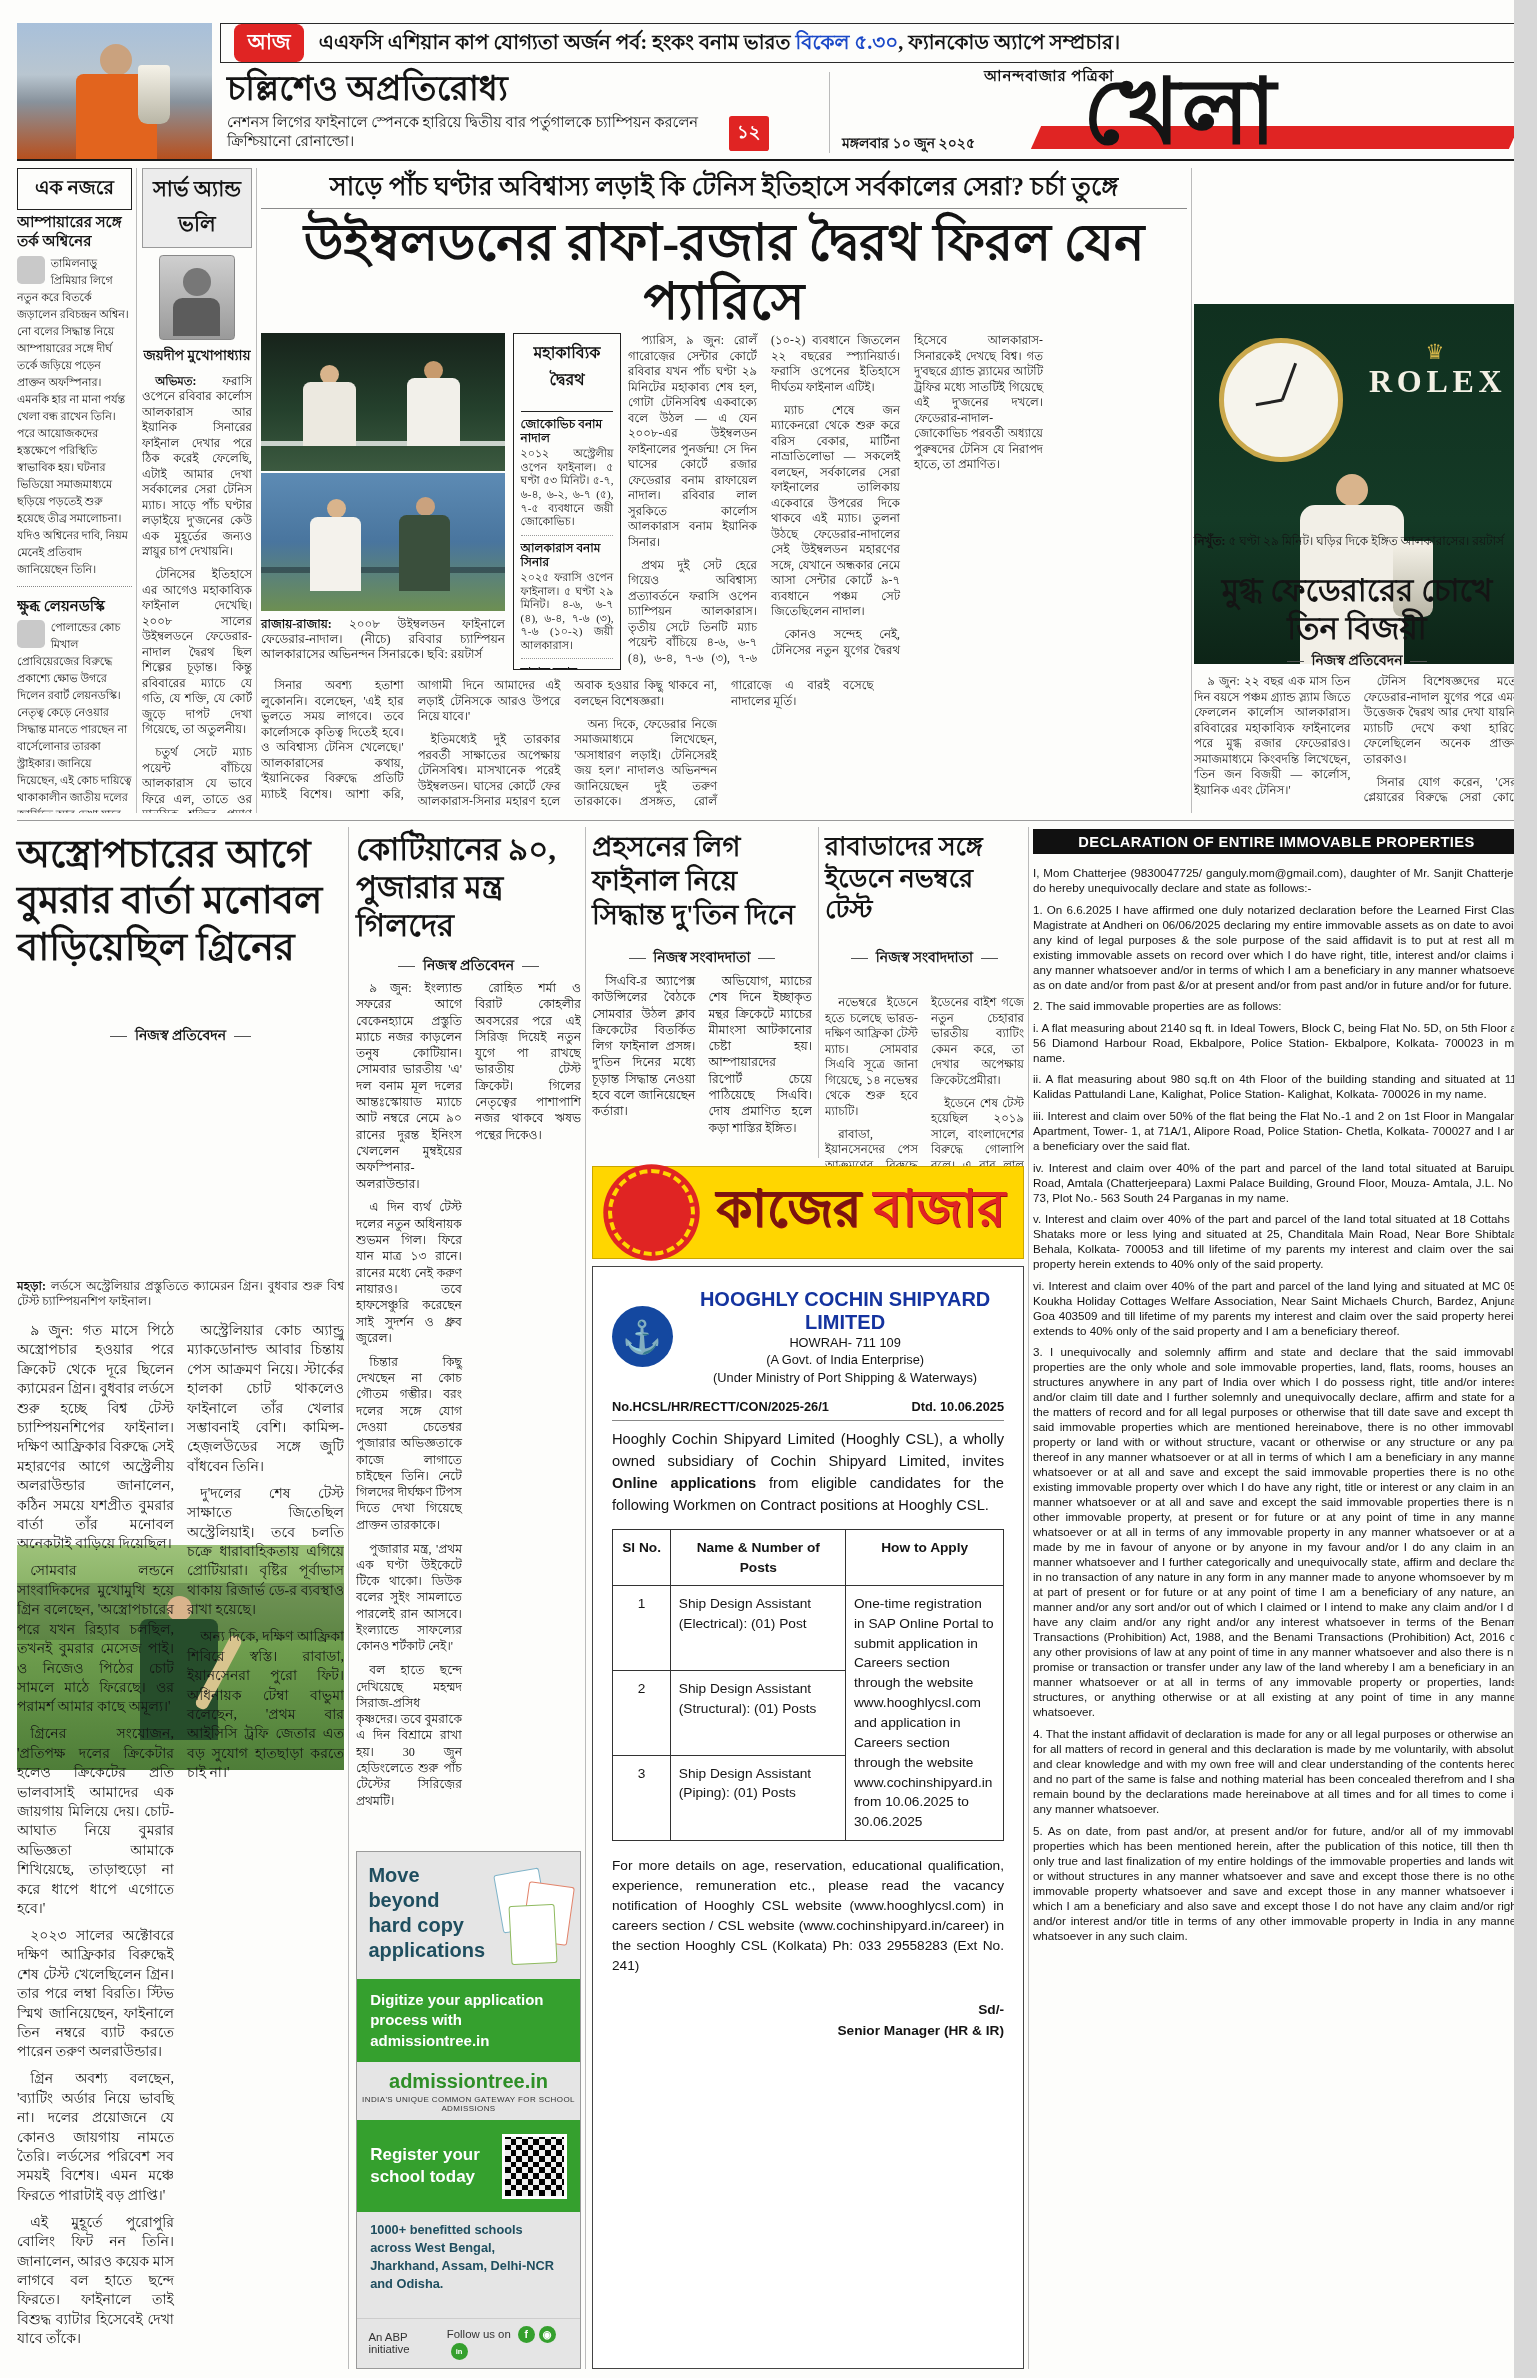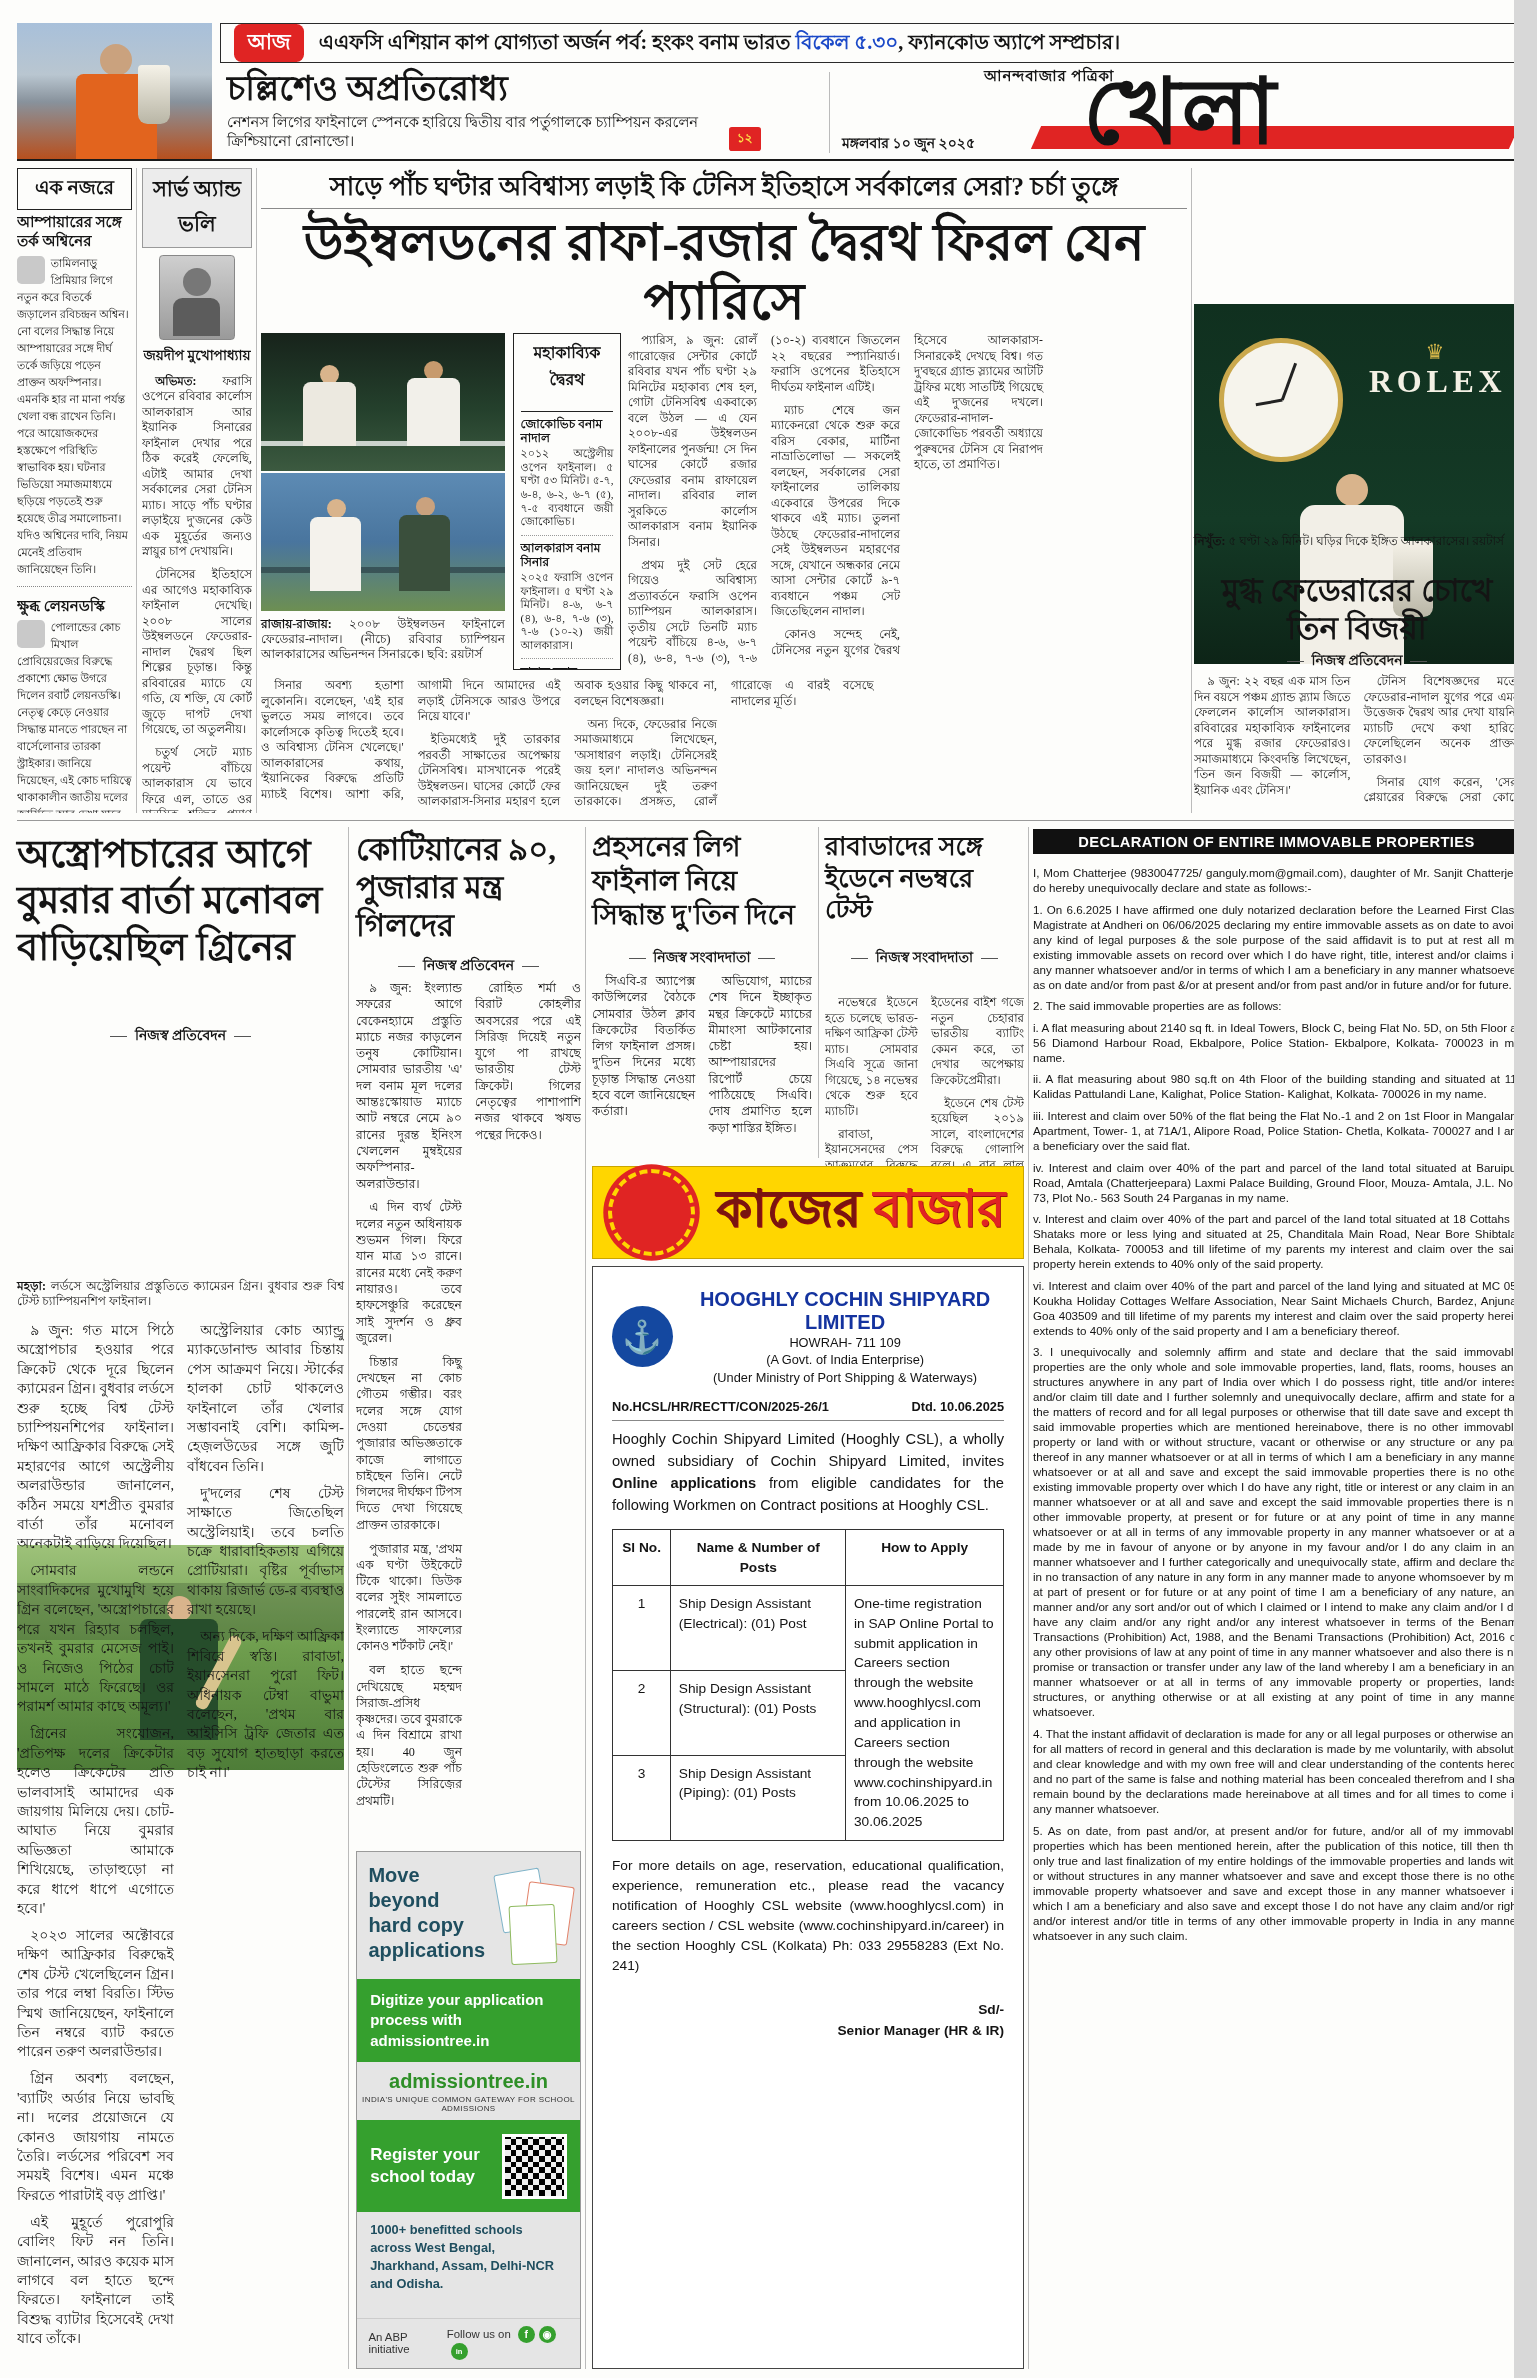--- a/index.html
+++ b/index.html
@@ -120,21 +120,21 @@
     <span class="line">
       <span class="b">এএফসি এশিয়ান কাপ যোগ্যতা অর্জন পর্ব: হংকং বনাম ভারত</span>
       <span class="b blue">বিকেল ৫.৩০</span><span class="b">, ফ্যানকোড অ্যাপে সম্প্রচার।</span>
     </span>
   </div>
 
   <div class="abs" style="left:227px;top:70px;width:587px;">
     <div class="b" style="font-size:34px;line-height:1.1;">চল্লিশেও অপ্রতিরোধ্য</div>
     <div style="display:flex;align-items:flex-end;gap:9.5px;margin-top:5.7px;">
       <div class="cap" style="width:492px;font-size:14.7px;line-height:19px;">নেশনস লিগের ফাইনালে স্পেনকে হারিয়ে দ্বিতীয় বার পর্তুগালকে চ্যাম্পিয়ন করলেন ক্রিশ্চিয়ানো রোনাল্ডো।</div>
-      <div style="background:#e02423;color:#fde047;font-weight:bold;font-size:12px;padding:1.9px 8.5px;border-radius:2.8px;">১২</div>
+      <div style="background:#e02423;color:#ffffff;font-weight:bold;font-size:18px;padding:1.9px 8.5px;border-radius:2.8px;">১২</div>
     </div>
   </div>
 
   <div class="abs rule-v" style="left:829px;top:72px;height:81px;"></div>
 
   <div class="abs" style="left:842px;top:64px;width:679px;height:95px;">
     <div class="abs swoosh" style="left:194px;top:62px;width:478px;height:23px;"></div>
     <div class="abs paper-name" style="left:142px;top:0;">আনন্দবাজার পত্রিকা</div>
     <div class="abs khela" style="left:241px;top:5.7px;">খেলা</div>
     <div class="abs m-date" style="left:0;top:68px;">মঙ্গলবার ১০ জুন ২০২৫</div>
@@ -274,21 +274,21 @@
     <p>অন্য দিকে, দক্ষিণ আফ্রিকা শিবিরে স্বস্তি। রাবাডা, ইয়ানসেনরা পুরো ফিট। অধিনায়ক টেম্বা বাভুমা বলেছেন, 'প্রথম বার আইসিসি ট্রফি জেতার এত বড় সুযোগ হাতছাড়া করতে চাই না।'</p>
   </div>
 
   <div class="abs h-m" style="left:356px;top:831px;width:225px;">কোটিয়ানের ৯০, পুজারার মন্ত্র গিলদের</div>
   <div class="abs byline" style="left:356px;top:954px;width:225px;">নিজস্ব প্রতিবেদন</div>
   <div class="abs bt2 just cols2 ofh" style="left:356px;top:980px;width:225px;height:861px;">
     <p>৯ জুন: ইংল্যান্ড সফরের আগে বেকেনহ্যামে প্রস্তুতি ম্যাচে নজর কাড়লেন তনুষ কোটিয়ান। সোমবার ভারতীয় 'এ' দল বনাম মূল দলের আন্তঃস্কোয়াড ম্যাচে আট নম্বরে নেমে ৯০ রানের দুরন্ত ইনিংস খেললেন মুম্বইয়ের অফস্পিনার-অলরাউন্ডার।</p>
     <p>এ দিন ব্যর্থ টেস্ট দলের নতুন অধিনায়ক শুভমন গিল। ফিরে যান মাত্র ১৩ রানে। রানের মধ্যে নেই করুণ নায়ারও। তবে হাফসেঞ্চুরি করেছেন সাই সুদর্শন ও ধ্রুব জুরেল।</p>
     <p>চিন্তার কিছু দেখছেন না কোচ গৌতম গম্ভীর। বরং দলের সঙ্গে যোগ দেওয়া চেতেশ্বর পুজারার অভিজ্ঞতাকে কাজে লাগাতে চাইছেন তিনি। নেটে গিলদের দীর্ঘক্ষণ টিপস দিতে দেখা গিয়েছে প্রাক্তন তারকাকে।</p>
     <p>পুজারার মন্ত্র, 'প্রথম এক ঘণ্টা উইকেটে টিকে থাকো। ডিউক বলের সুইং সামলাতে পারলেই রান আসবে। ইংল্যান্ডে সাফল্যের কোনও শর্টকাট নেই।'</p>
-    <p>বল হাতে ছন্দে দেখিয়েছে মহম্মদ সিরাজ-প্রসিধ কৃষ্ণদের। তবে বুমরাকে এ দিন বিশ্রামে রাখা হয়। 40 জুন হেডিংলেতে শুরু পাঁচ টেস্টের সিরিজ়ের প্রথমটি।</p>
+    <p>বল হাতে ছন্দে দেখিয়েছে মহম্মদ সিরাজ-প্রসিধ কৃষ্ণদের। তবে বুমরাকে এ দিন বিশ্রামে রাখা হয়। 30 জুন হেডিংলেতে শুরু পাঁচ টেস্টের সিরিজ়ের প্রথমটি।</p>
     <p>রোহিত শর্মা ও বিরাট কোহলীর অবসরের পরে এই সিরিজ় দিয়েই নতুন যুগে পা রাখছে ভারতীয় টেস্ট ক্রিকেট। গিলের নেতৃত্বের পাশাপাশি নজর থাকবে ঋষভ পন্থের দিকেও।</p>
   </div>
 
   <div class="abs adm" style="left:356px;top:1851px;width:225px;height:518px;">
     <div class="adm-top">
       <div class="adm-head">Move beyond hard copy applications</div>
       <div class="adm-ill">
         <div class="sheet" style="left:5.7px;top:7.6px;transform:rotate(-10deg);"></div>
         <div class="sheet" style="left:32px;top:21px;transform:rotate(8deg);border-color:#e2836a;"></div>
         <div class="sheet" style="left:17px;top:42px;transform:rotate(-3deg);border-color:#8fba5f;"></div>

